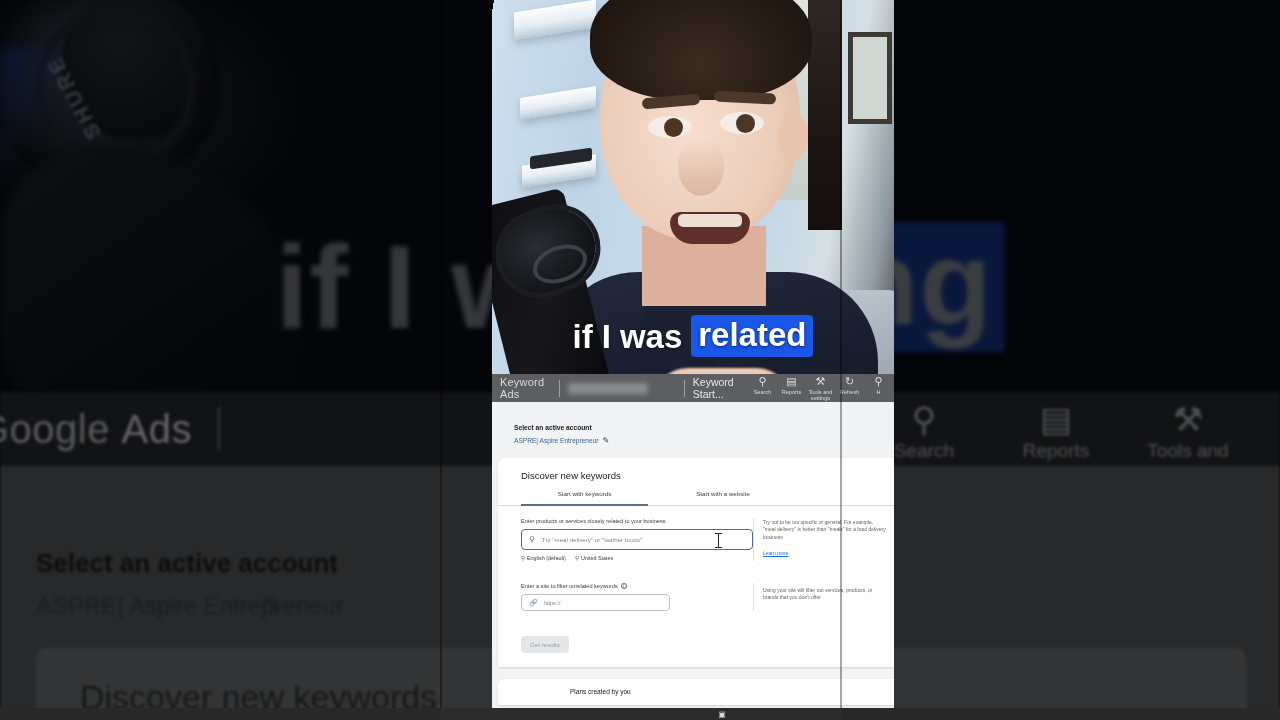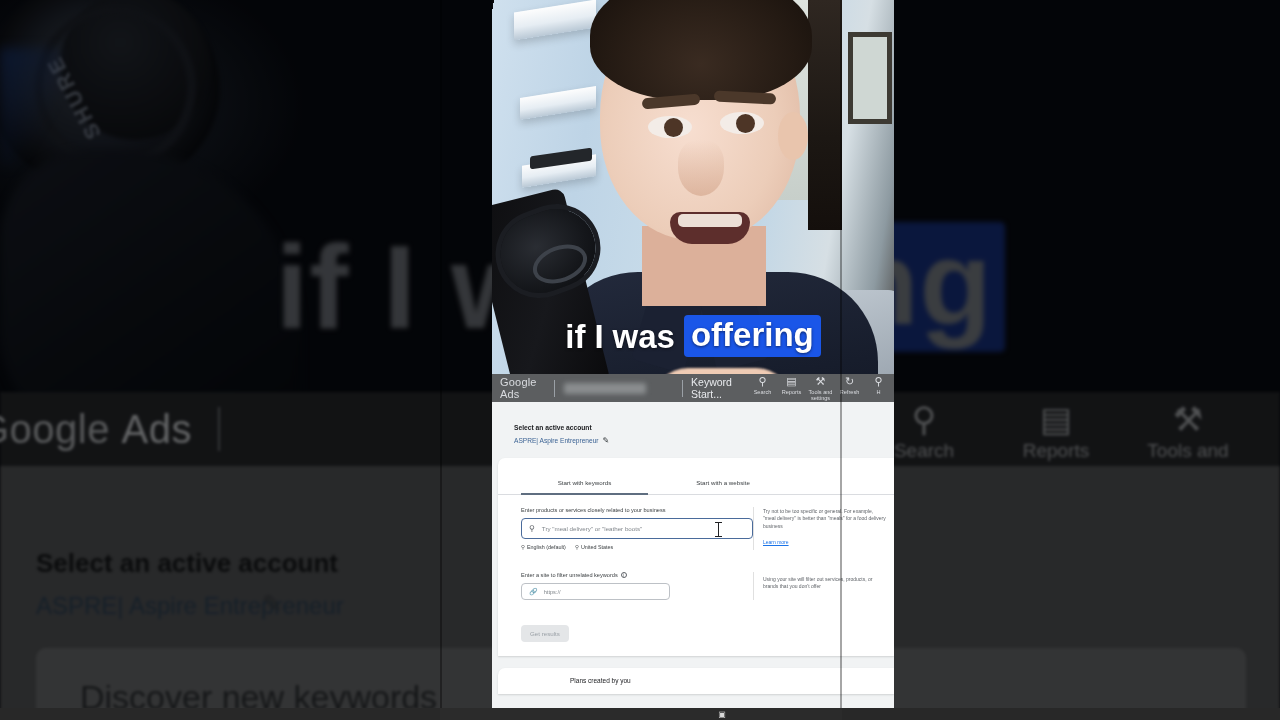--- a/index.html
+++ b/index.html
@@ -489,28 +489,28 @@
     <div id="v-mic-ring"></div>
     <div id="hand"></div>
 
     <div id="caption">
       <span class="cap-word">if</span>
       <span class="sp"></span>
       <span class="cap-word">I</span>
       <span class="sp"></span>
       <span class="cap-word">was</span>
       <span class="sp"></span>
-      <span class="cap-word hl">offering</span>
+      <span class="cap-word hl">related</span>
     </div>
 
     <div id="ads">
 
       <div id="ads-topbar">
         <div id="ads-logo">
-          <span>Google</span>
+          <span>Keyword</span>
           <span class="thin">Ads</span>
         </div>
         <div id="ads-vline"></div>
         <div id="ads-redact"></div>
         <div id="ads-vline2"></div>
         <div id="ads-plan">Keyword Start...</div>
 
         <div id="ads-actions">
           <div class="ads-action">
             <span class="ic">⚲</span>
@@ -537,20 +537,21 @@
 
       <div id="ads-body">
 
         <div id="acct-head">Select an active account</div>
         <div id="acct-row">
           <span id="acct-name">ASPRE| Aspire Entrepreneur</span>
           <span id="acct-pencil">✎</span>
         </div>
 
         <div id="card">
+          <div id="card-title">Discover new keywords</div>
 
           <div id="tabs">
             <div class="tab t1">Start with keywords</div>
             <div class="tab t2">Start with a website</div>
           </div>
 
           <div id="form-row">
             <div id="form-left">
               <div id="lbl-products">Enter products or services closely related to your business</div>
               <div id="kw-input">

